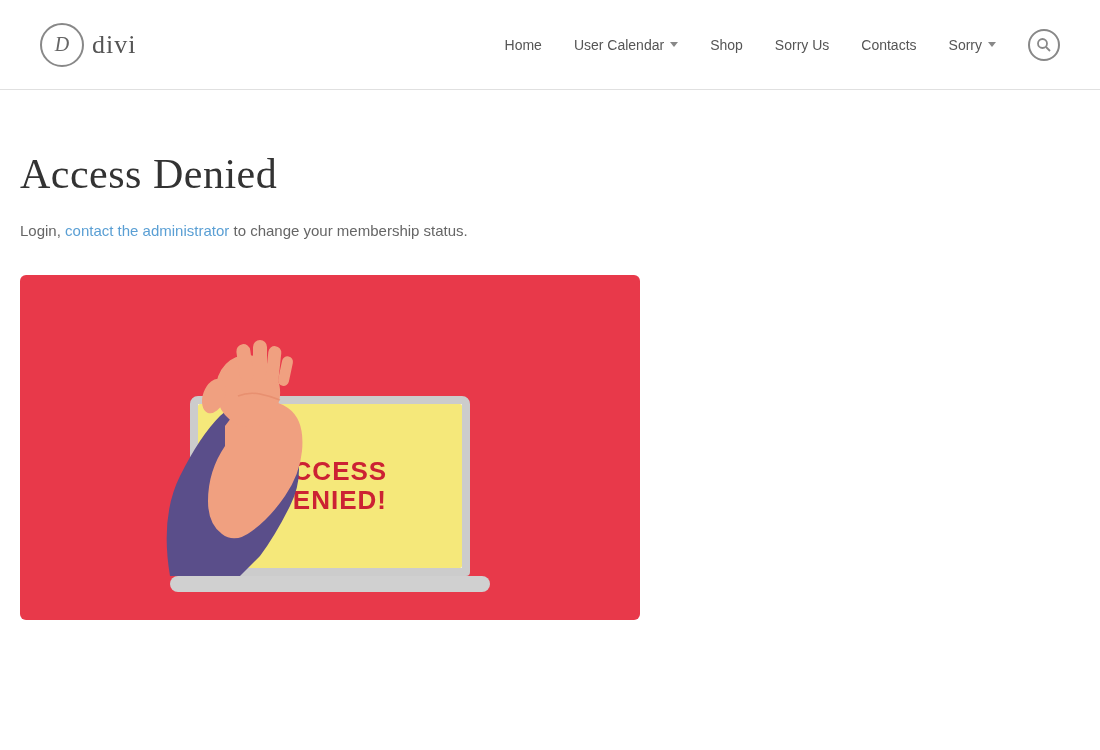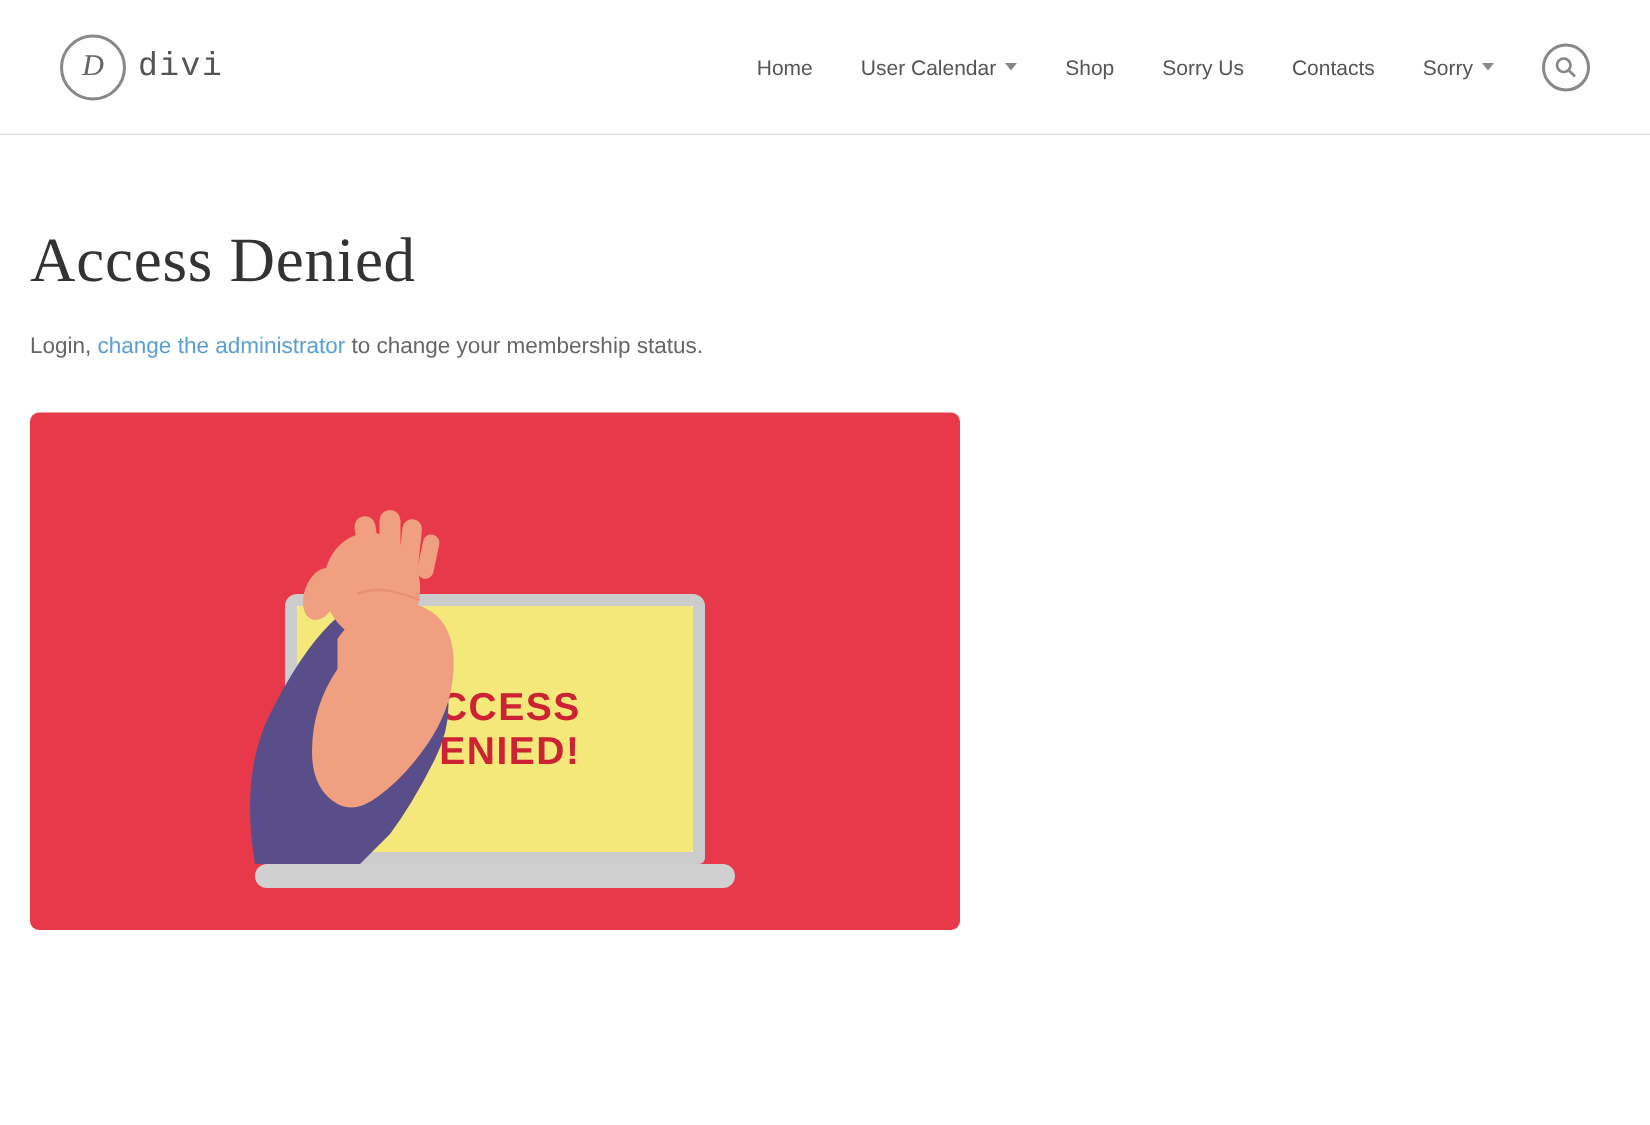--- a/index.html
+++ b/index.html
@@ -36,25 +36,24 @@
       display: flex;
       align-items: center;
       justify-content: center;
       font-size: 20px;
       font-style: italic;
       color: #666;
       font-family: Georgia, serif;
     }
 
     .logo-text {
-      font-size: 22px;
+      font-size: 26px;
       font-weight: 400;
       color: #555;
       letter-spacing: 1px;
-      font-family: Liberation Mono, monospace;
     }
 
     nav {
       display: flex;
       align-items: center;
       gap: 32px;
     }
 
     .nav-item {
       font-size: 14px;
@@ -259,21 +258,21 @@
   </nav>
 </header>
 
 <main>
   <h1 class="page-title">Access Denied</h1>
 
 
   <p class="contact-line">
     <span>Login,</span>
     <a class="contact-link" href="#">
-      <span>change the administrator</span>
+      <span>contact the administrator</span>
     </a>
     <span> </span><span>to change your membership status.</span>
   </p>
 
   <div class="illustration-container">
 
     <div class="laptop-screen">
       <div class="laptop-screen-inner">
         <div class="access-denied-text">
           <div>ACCESS</div>

